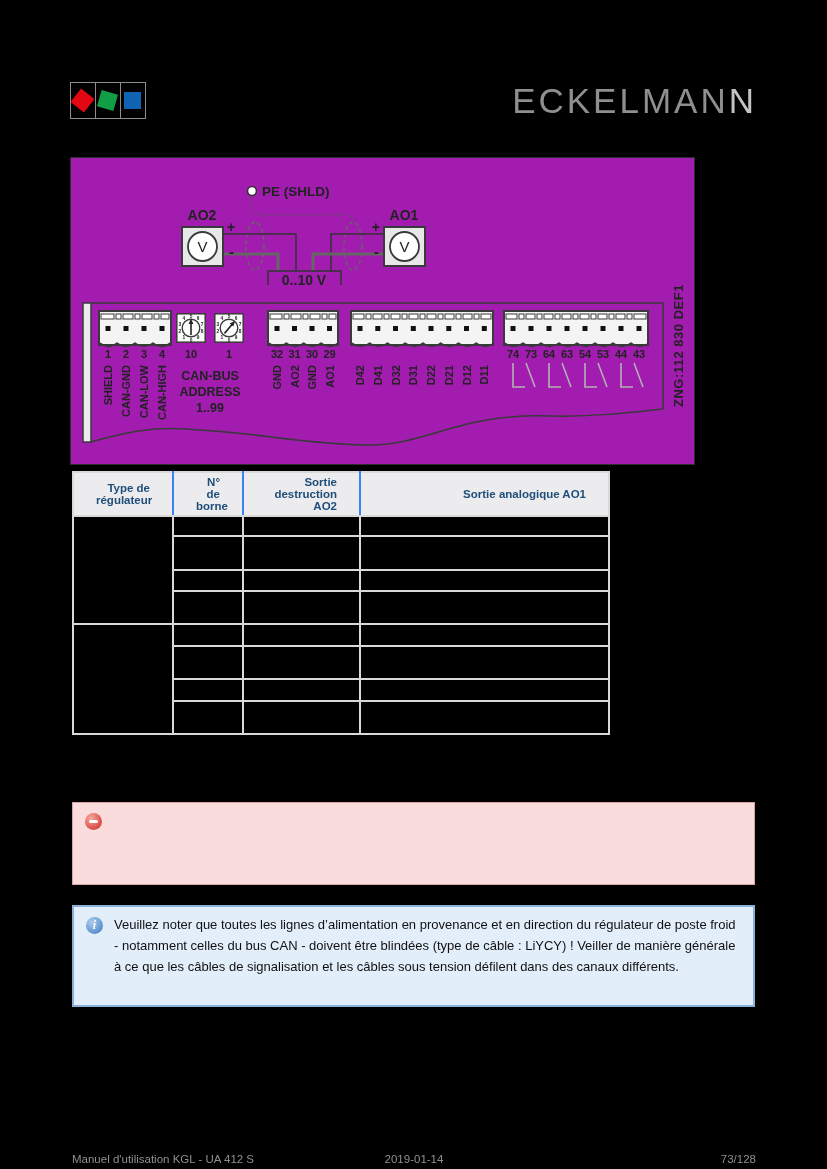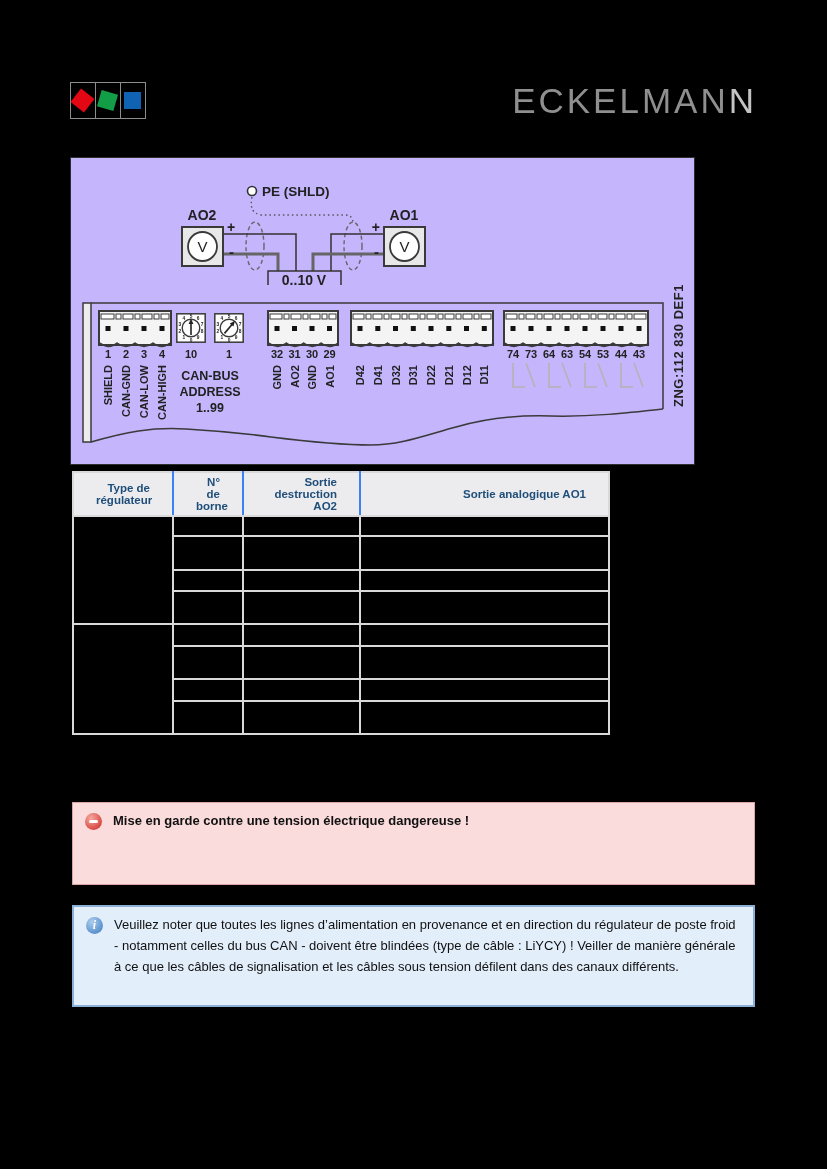--- a/index.html
+++ b/index.html
@@ -12,21 +12,21 @@
   .logo .cell:first-child{border-left:1px solid #8d8d8d;}
   .logo .sq{position:absolute;width:17px;height:17px;left:3px;top:9px;}
   .sq-red{background:#e30613;transform:rotate(38deg);left:1px;top:10px;}
   .sq-green{background:#129e46;transform:rotate(16deg);left:3px;top:9px;}
   .sq-blue{background:#1062b3;transform:none;left:4px;top:10px;width:15px;height:16px;}
   .brand{position:absolute;top:41px;right:70px;font-size:35px;letter-spacing:3px;
          color:#8f8f8f;font-weight:400;transform:scaleY(.98);}
   .brand .lastn{color:#c3c3c3;}
 
   
-  .figure{position:absolute;left:70px;top:117px;width:623px;height:306px;background:#c4b5fd;
+  .figure{position:absolute;left:70px;top:117px;width:623px;height:306px;background:#a21caf;
           border:1px solid #2e2e2e;}
 
   
   .io-table{position:absolute;left:72px;top:431px;border-collapse:collapse;table-layout:fixed;
             width:536px;border:2px solid #d9d9d9;}
   .io-table th{background:#ececef;color:#1f4e79;font-size:11.5px;font-weight:bold;
                text-align:right;padding:3px 22px;border-bottom:2px solid #d9d9d9;height:15px;}
   .io-table th + th{border-left:2px solid #3b82f6;}
   .io-table td{background:#000;border:2px solid #d9d9d9;}
 
@@ -340,25 +340,29 @@
           <td></td>
           <td></td>
           <td></td>
         </tr>
     </tbody>
   </table>
 
   <div class="warnbox">
     <div class="sign sign-stop"></div>
     <div class="noticetext">
-      <div class="noticetitle">Mise en garde contre une tension électrique dangereuse !</div>
     </div>
   </div>
 
   <div class="infobox">
     <div class="sign sign-info">i</div>
     <div class="noticetext">
       <div>Veuillez noter que toutes les lignes d’alimentation en provenance et en direction du régulateur de poste froid - notamment celles du bus CAN - doivent être blindées (type de câble : LiYCY) ! Veiller de manière générale à ce que les câbles de signalisation et les câbles sous tension défilent dans des canaux différents.</div>
     </div>
   </div>
 
+  <div class="footer">
+    <span class="f-left">Manuel d'utilisation KGL - UA 412 S</span>
+    <span class="f-center">2019-01-14</span>
+    <span class="f-right">73/128</span>
+  </div>
 
 </div>
 
 </body></html>

